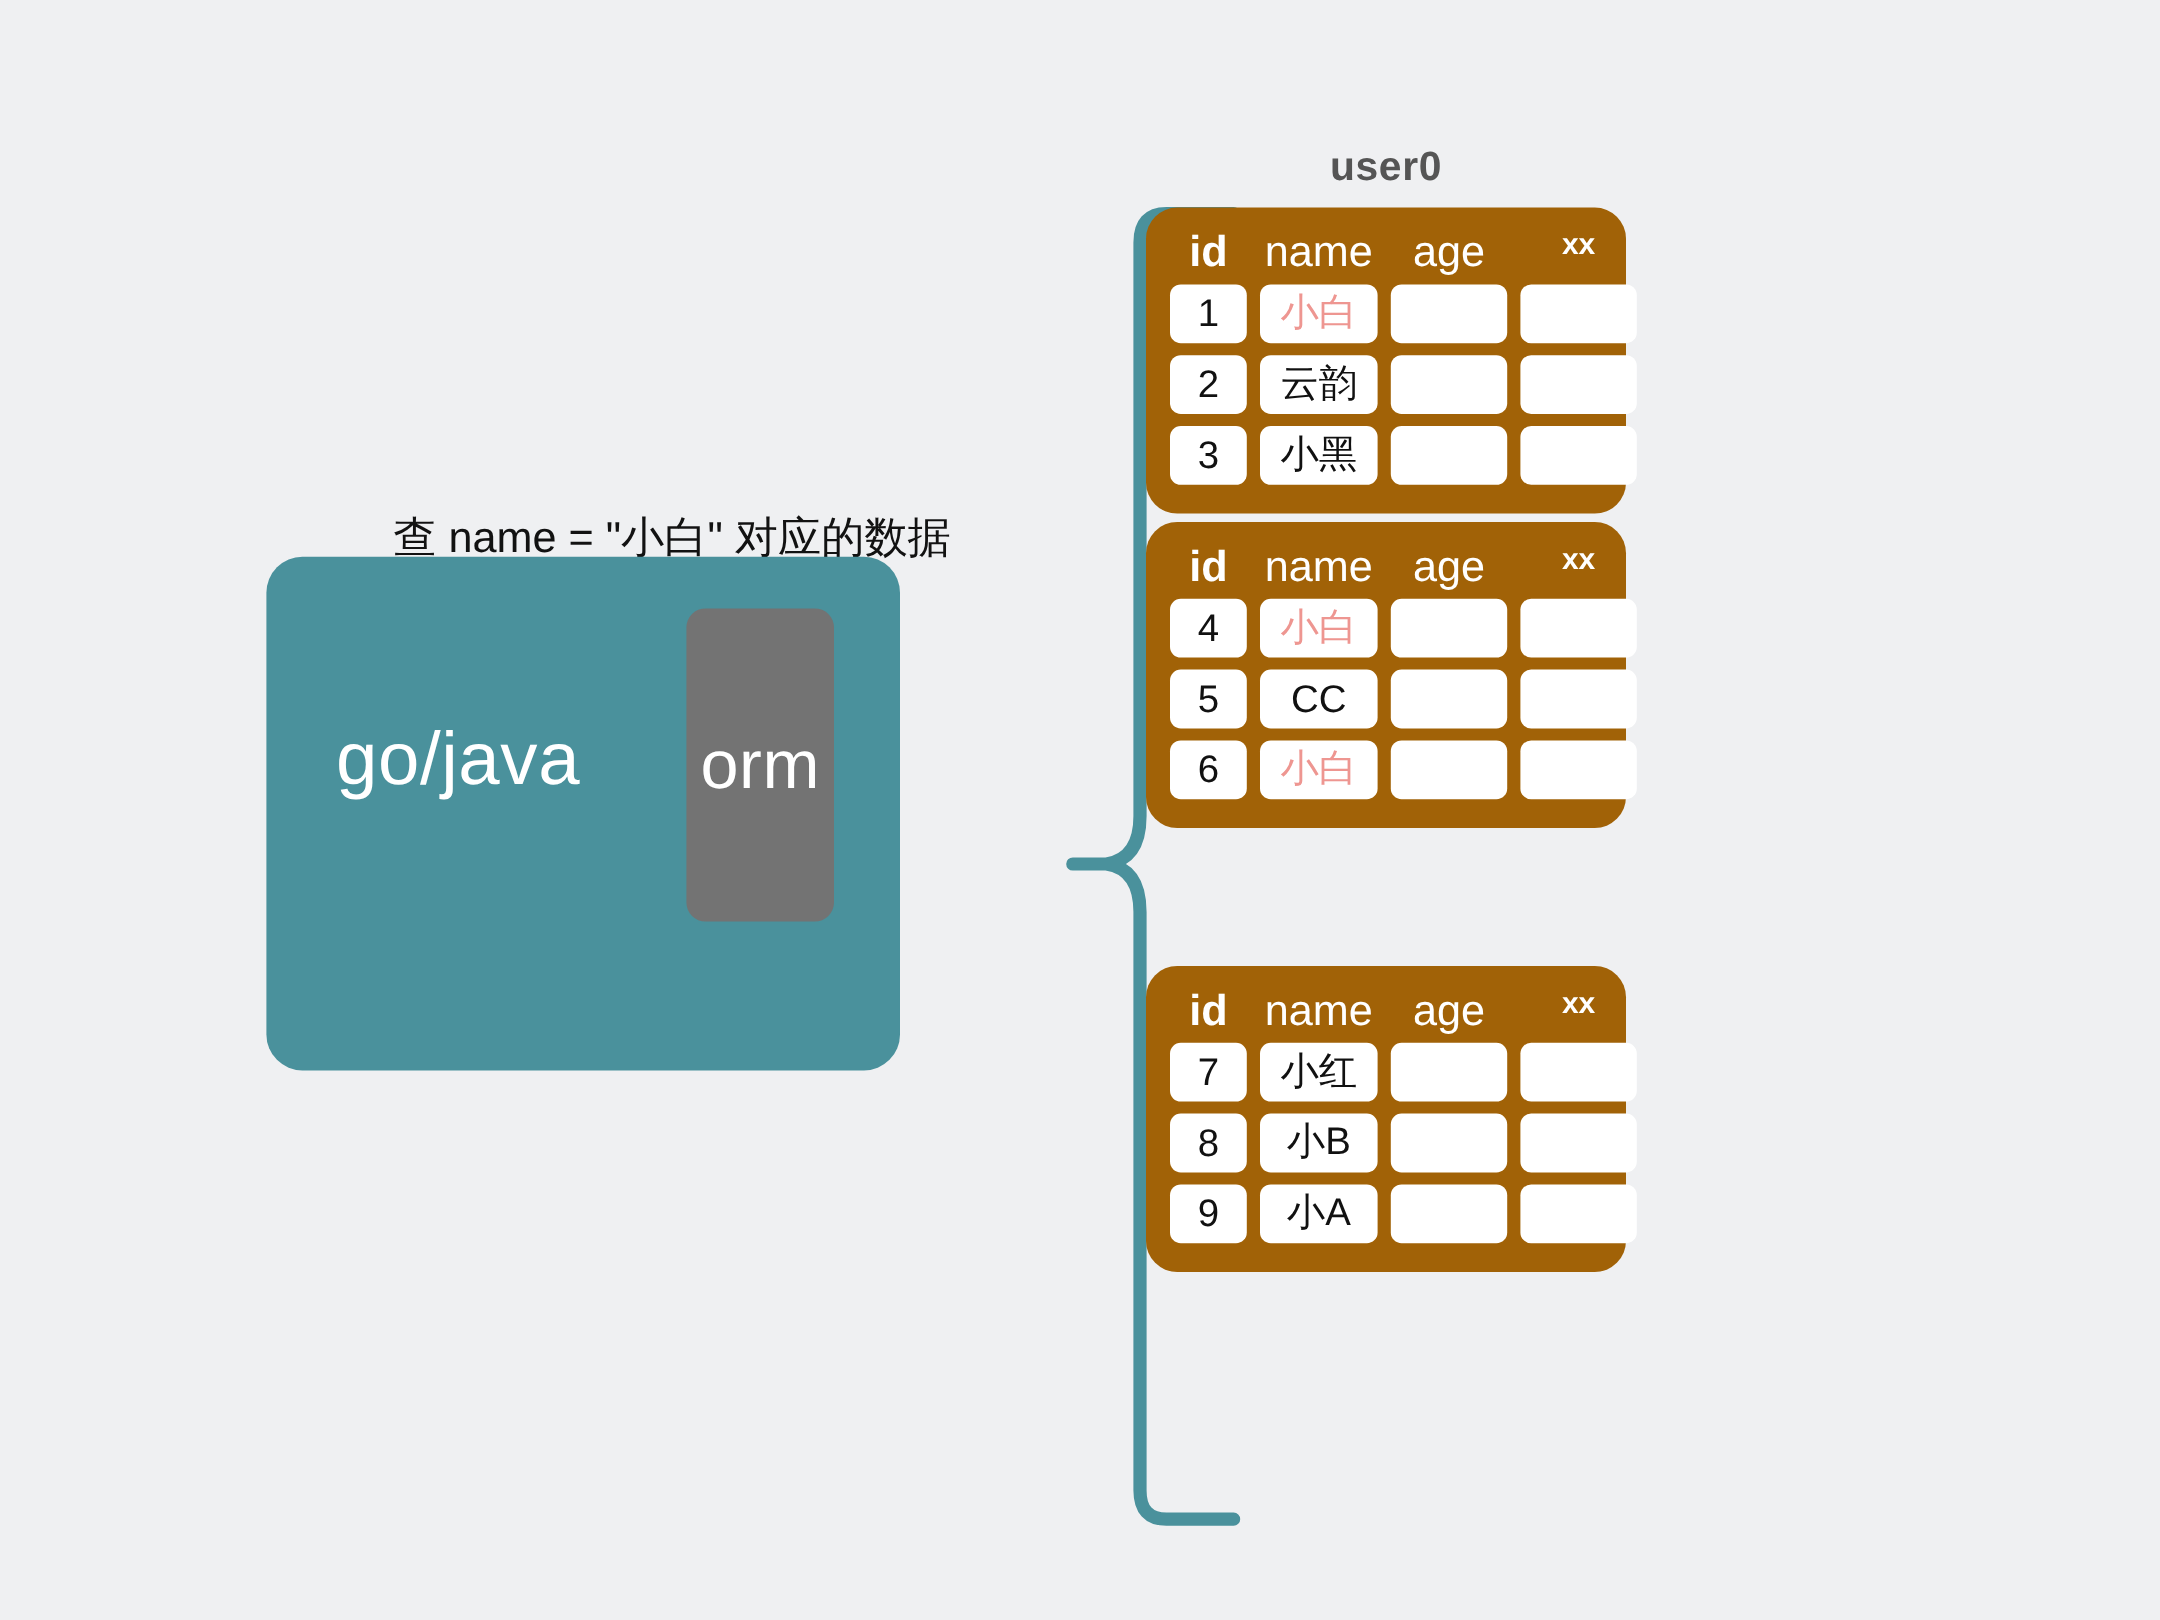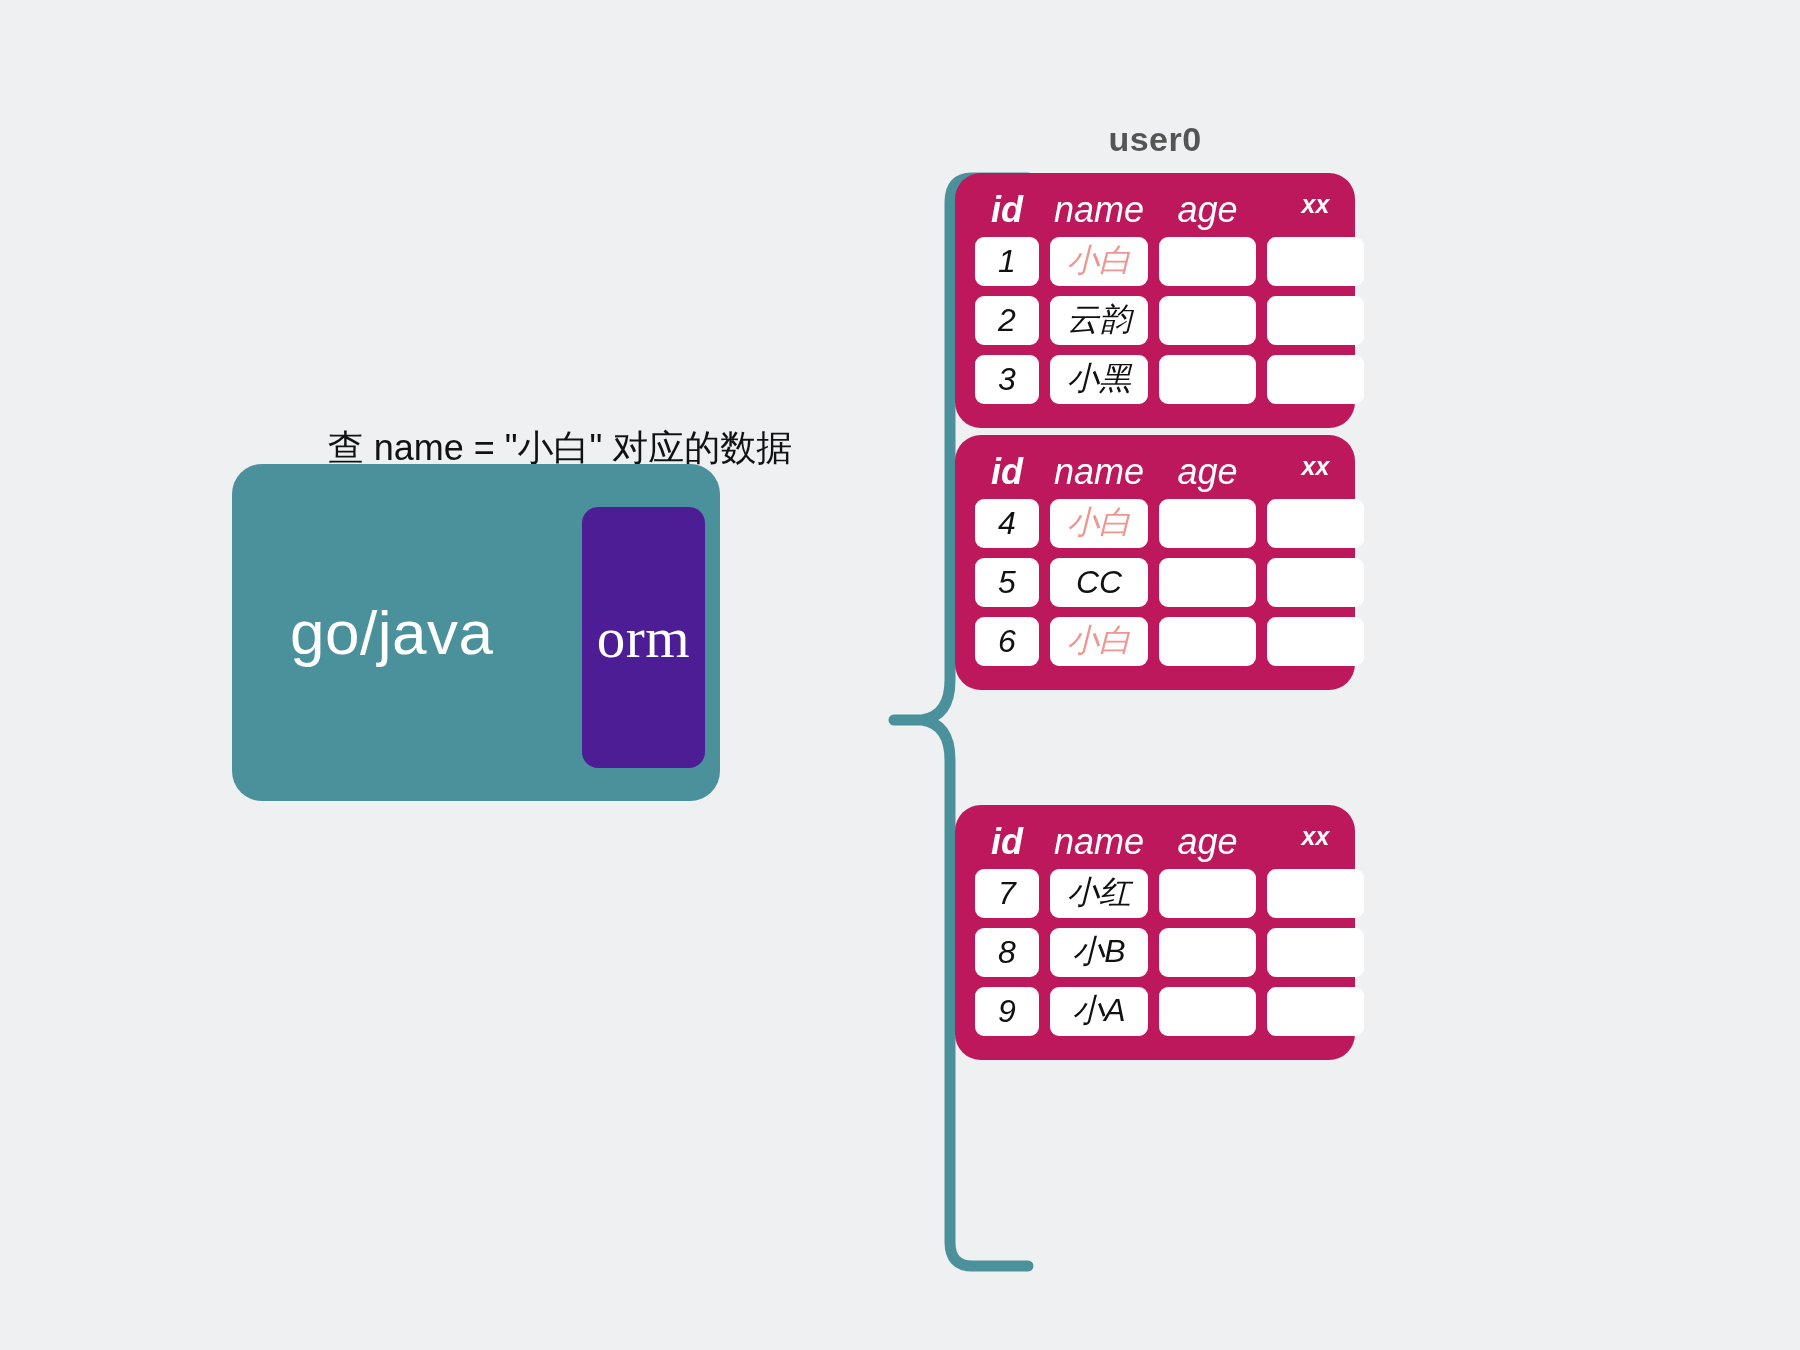--- a/index.html
+++ b/index.html
@@ -28,26 +28,27 @@
     text-align: center;
     color: #121212;
     font-size: 36px;
     line-height: 1.32;
     white-space: pre;
   }
 
   
   .app-box {
     position: absolute;
-    left: 232px;
+    left: 222px;
     top: 464px;
     width: 488px;
-    height: 337px;
+    height: 428px;
     background: #4a919c;
     border-radius: 30px;
+    padding-left: 40px;
   }
   .app-label {
     position: absolute;
     left: 24px;
     top: 0;
     width: 520px;
     height: 337px;
     display: flex;
     align-items: center;
     justify-content: flex-start;
@@ -56,26 +57,25 @@
     letter-spacing: 0.5px;
     box-sizing: border-box;
     padding-left: 34px;
   }
   .orm-box {
     position: absolute;
     left: 350px;
     top: 43px;
     width: 123px;
     height: 261px;
-    background: #4c1d95;
+    background: #737373;
     border-radius: 16px;
     display: flex;
     align-items: center;
     justify-content: center;
-    font-family: Liberation Serif, serif;
   }
   .orm-label {
     color: #ffffff;
     font-size: 57px;
     letter-spacing: 0.5px;
   }
 
   
   .brace {
     position: absolute;
@@ -95,25 +95,24 @@
   .shard-title {
     text-align: center;
     color: #555555;
     font-size: 34px;
     font-weight: bold;
     margin-bottom: 14px;
     letter-spacing: 0.5px;
     margin-top: 48px;
   }
   .tbl {
-    background: #be185d;
+    background: #a16207;
     border-radius: 26px;
     padding: 18px 20px 24px 20px;
     box-sizing: border-box;
-    font-style: italic;
   }
   .tbl-head {
     display: grid;
     grid-template-columns: 64px 98px 97px 97px;
     column-gap: 11px;
     margin-bottom: 8px;
   }
   .tbl-head span {
     color: #ffffff;
     font-size: 36px;

